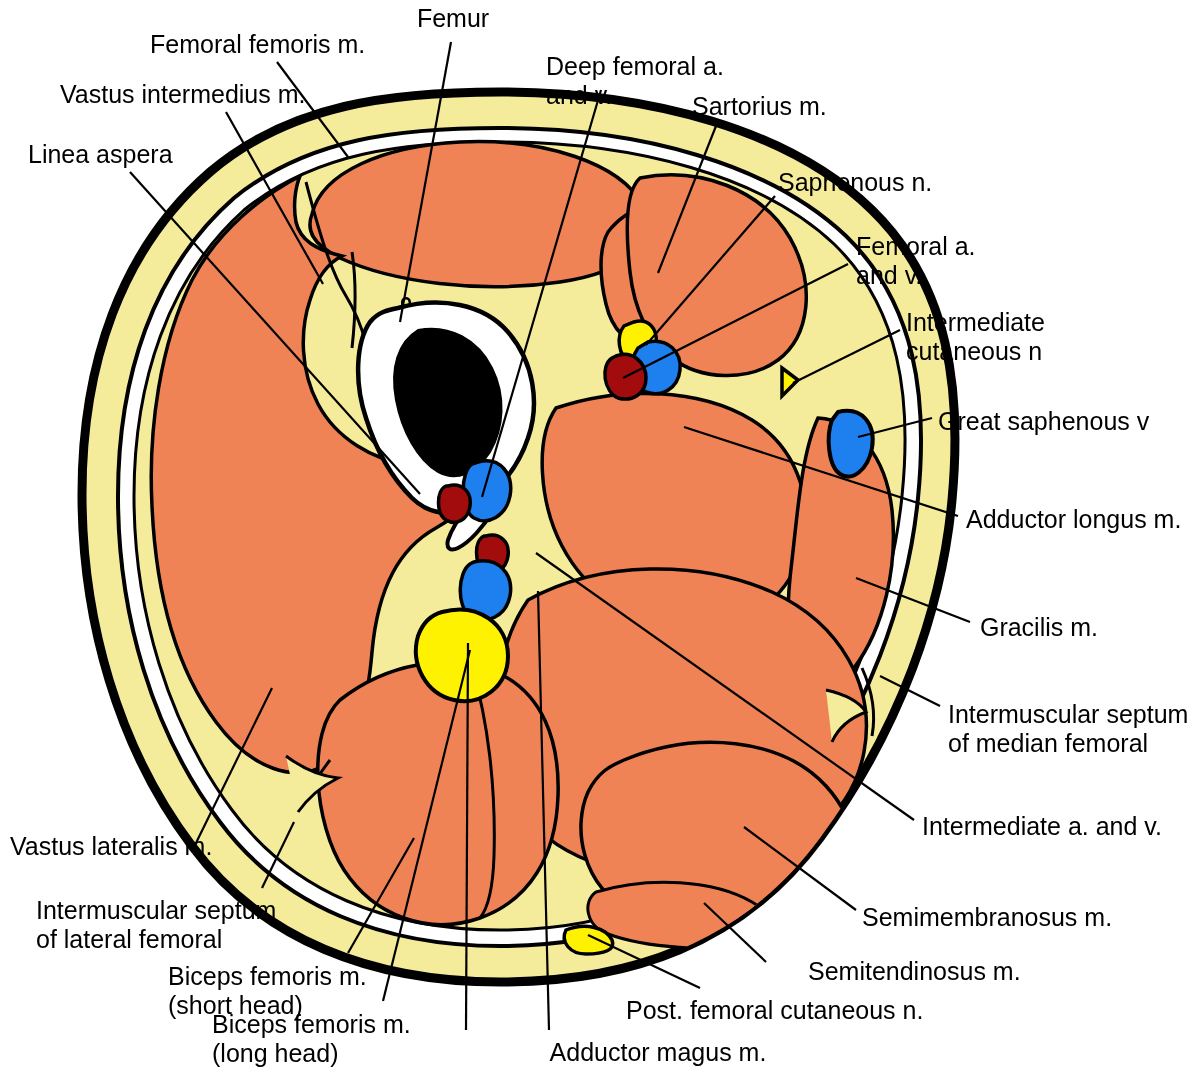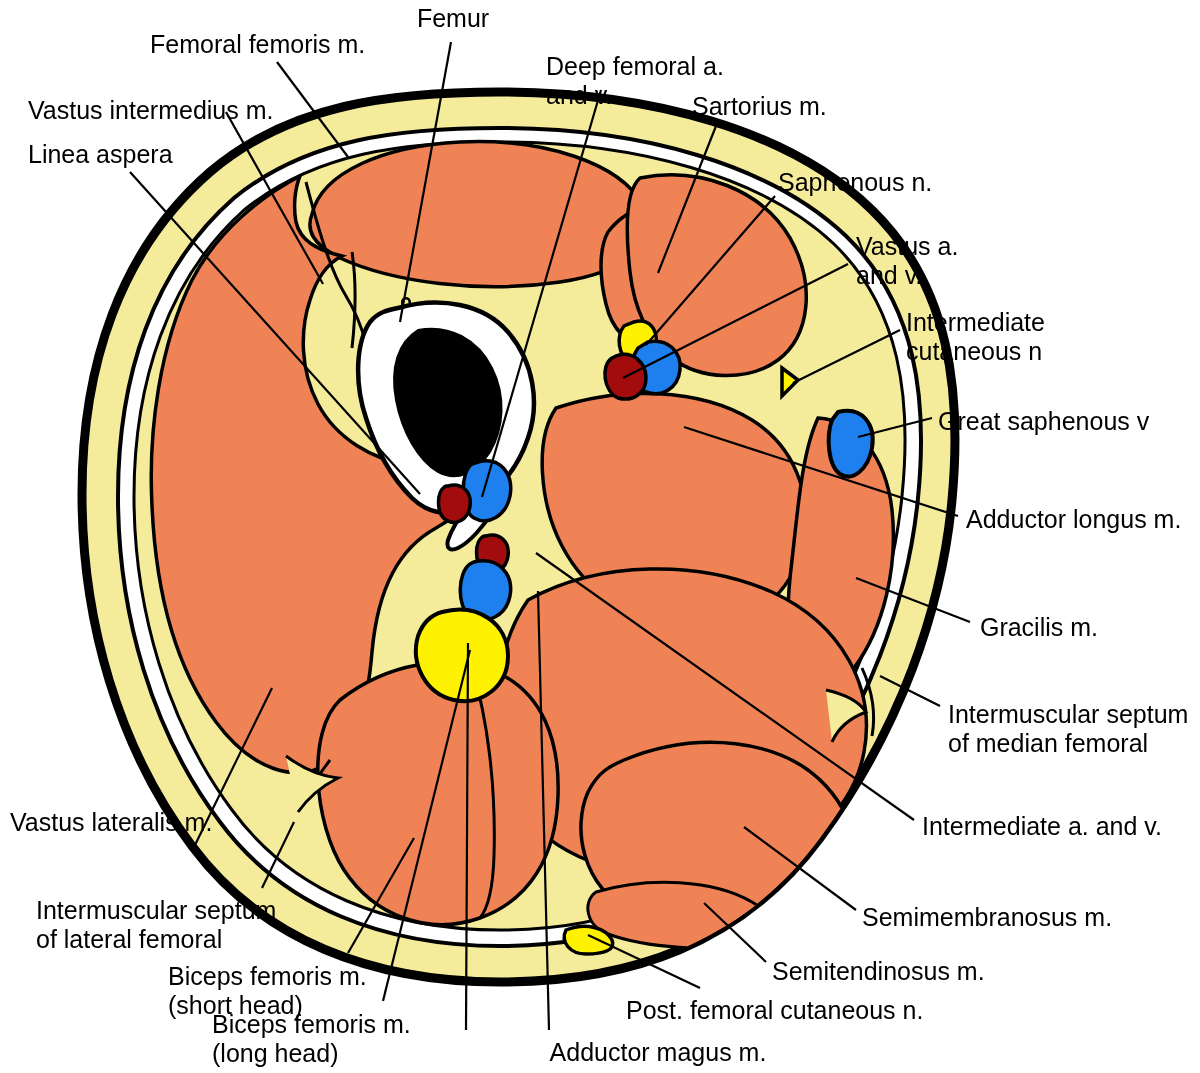--- a/index.html
+++ b/index.html
@@ -173,38 +173,38 @@
         <line x1="549" y1="1030" x2="538" y2="591"></line>
       </g>
 
 </svg>
 
 <div id="label-layer">
       <div class="lbl" style="left: 150px; top: 30px; width: 220px;">Femoral femoris m.</div>
       <div class="lbl" style="left: 408px; top: 4px; width: 90px; text-align: center;">Femur</div>
       <div class="lbl" style="left: 546px; top: 28px; width: 200px; margin-top: 24px;">Deep femoral a.
 and v.</div>
-      <div class="lbl" style="left: 28px; top: 80px; width: 260px; margin-top: 16px;">Vastus intermedius m.</div>
+      <div class="lbl" style="left: 60px; top: 80px; width: 260px;">Vastus intermedius m.</div>
       <div class="lbl" style="left: 692px; top: 92px; width: 160px;">Sartorius m.</div>
       <div class="lbl" style="left: 28px; top: 140px; width: 165px;">Linea aspera</div>
       <div class="lbl" style="left: 778px; top: 168px; width: 175px;">Saphenous n.</div>
-      <div class="lbl" style="left: 856px; top: 232px; width: 140px;">Vastus a.
+      <div class="lbl" style="left: 856px; top: 232px; width: 140px;">Femoral a.
 and v.</div>
       <div class="lbl" style="left: 906px; top: 308px; width: 180px;">Intermediate
 cutaneous n</div>
       <div class="lbl" style="left: 938px; top: 407px; width: 240px;">Great saphenous v</div>
       <div class="lbl" style="left: 966px; top: 505px; width: 235px;">Adductor longus m.</div>
       <div class="lbl" style="left: 948px; top: 613px; width: 150px; text-align: right;">Gracilis m.</div>
       <div class="lbl" style="left: 948px; top: 700px; width: 255px;">Intermuscular septum
 of median femoral</div>
       <div class="lbl" style="left: 922px; top: 812px; width: 260px;">Intermediate a. and v.</div>
       <div class="lbl" style="left: 862px; top: 903px; width: 262px;">Semimembranosus m.</div>
-      <div class="lbl" style="left: 772px; top: 957px; width: 225px;">Semitendinosus m.</div>
+      <div class="lbl" style="left: 808px; top: 957px; width: 225px;">Semitendinosus m.</div>
       <div class="lbl" style="left: 626px; top: 996px; width: 310px;">Post. femoral cutaneous n.</div>
-      <div class="lbl" style="left: 10px; top: 808px; width: 228px;">Vastus lateralis m.</div>
+      <div class="lbl" style="left: 10px; top: 832px; width: 228px;">Vastus lateralis m.</div>
       <div class="lbl" style="left: 36px; top: 896px; width: 258px;">Intermuscular septum
 of lateral femoral</div>
       <div class="lbl" style="left: 168px; top: 962px; width: 218px;">Biceps femoris m.
 (short head)</div>
       <div class="lbl" style="left: 212px; top: 1010px; width: 218px;">Biceps femoris m.
 (long head)</div>
       <div class="lbl" style="left: 414px; top: 1076px; width: 126px;">Sciatic n.</div>
       <div class="lbl" style="left: 544px; top: 1038px; width: 228px; text-align: center;">Adductor magus m.</div>
     </div>
 

